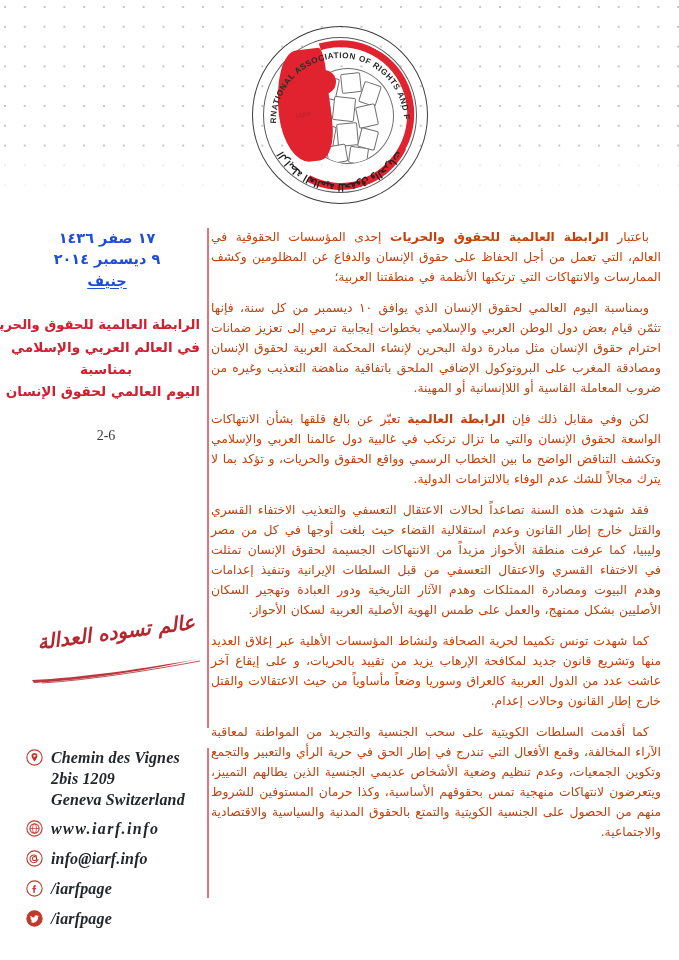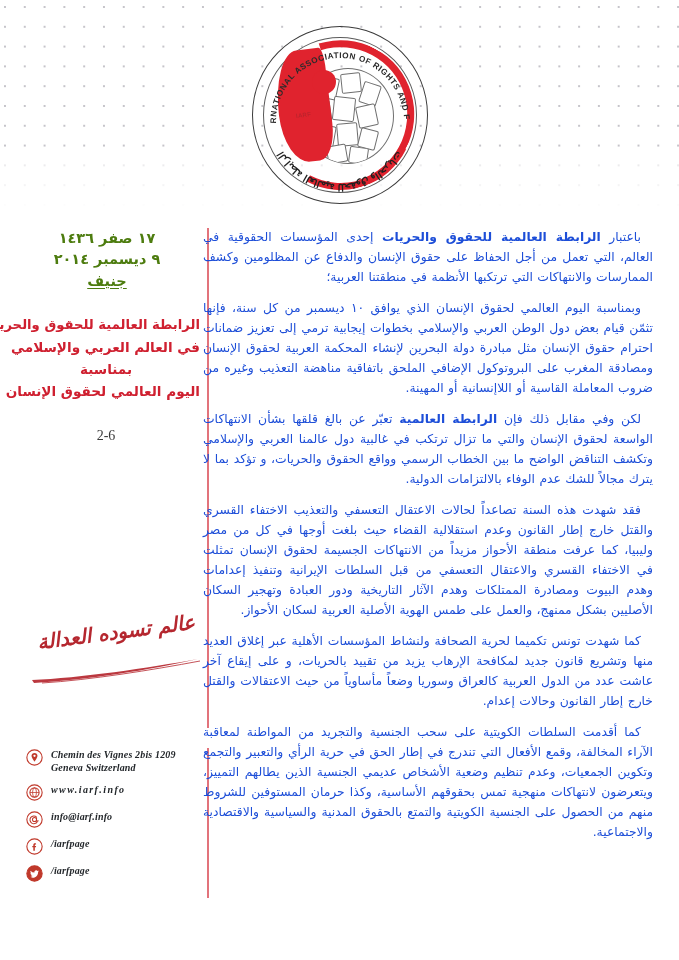--- a/index.html
+++ b/index.html
@@ -148,21 +148,21 @@
     text-align: center;
   }
 
   .meta-block {
     direction: rtl;
     text-align: center;
     font-family: "DejaVu Sans", "Liberation Sans", sans-serif;
     font-weight: bold;
     font-size: 14.5px;
     line-height: 1.48;
-    color: #4d7c0f;
+    color: #1d4ed8;
     padding-left: 6px;
   }
   .meta-block .line { white-space: nowrap; }
   .meta-block .underlined { text-decoration: underline; text-underline-offset: 2px; }
 
   .red-title {
     margin-top: 22px;
     direction: rtl;
     text-align: center;
     color: #cf2030;
@@ -226,36 +226,36 @@
   .contact-icon {
     flex: 0 0 auto;
     width: 17px; height: 17px;
     margin-right: 8px;
     margin-top: 1px;
   }
   .contact-text {
     font-family: "Liberation Serif", "DejaVu Serif", serif;
     font-style: italic;
     font-weight: bold;
-    font-size: 10px;
+    font-size: 16px;
     line-height: 1.30;
     color: #23272b;
     letter-spacing: 0.15px;
   }
   .contact-text.spaced { letter-spacing: 1.4px; }
 
   
   #body-text {
     position: absolute;
-    right: 26px;
+    right: 18px;
     top: 228px;
     width: 450px;
     direction: rtl;
     text-align: justify;
-    color: #1d4ed8;
+    color: #c2410c;
   }
   #body-text p {
     font-family: "DejaVu Sans", "Liberation Sans", sans-serif;
     font-size: 12.35px;
     line-height: 1.62;
     text-align: justify;
     text-justify: inter-word;
     margin-bottom: 11px;
     text-indent: 12px;
     word-spacing: 0.5px;

